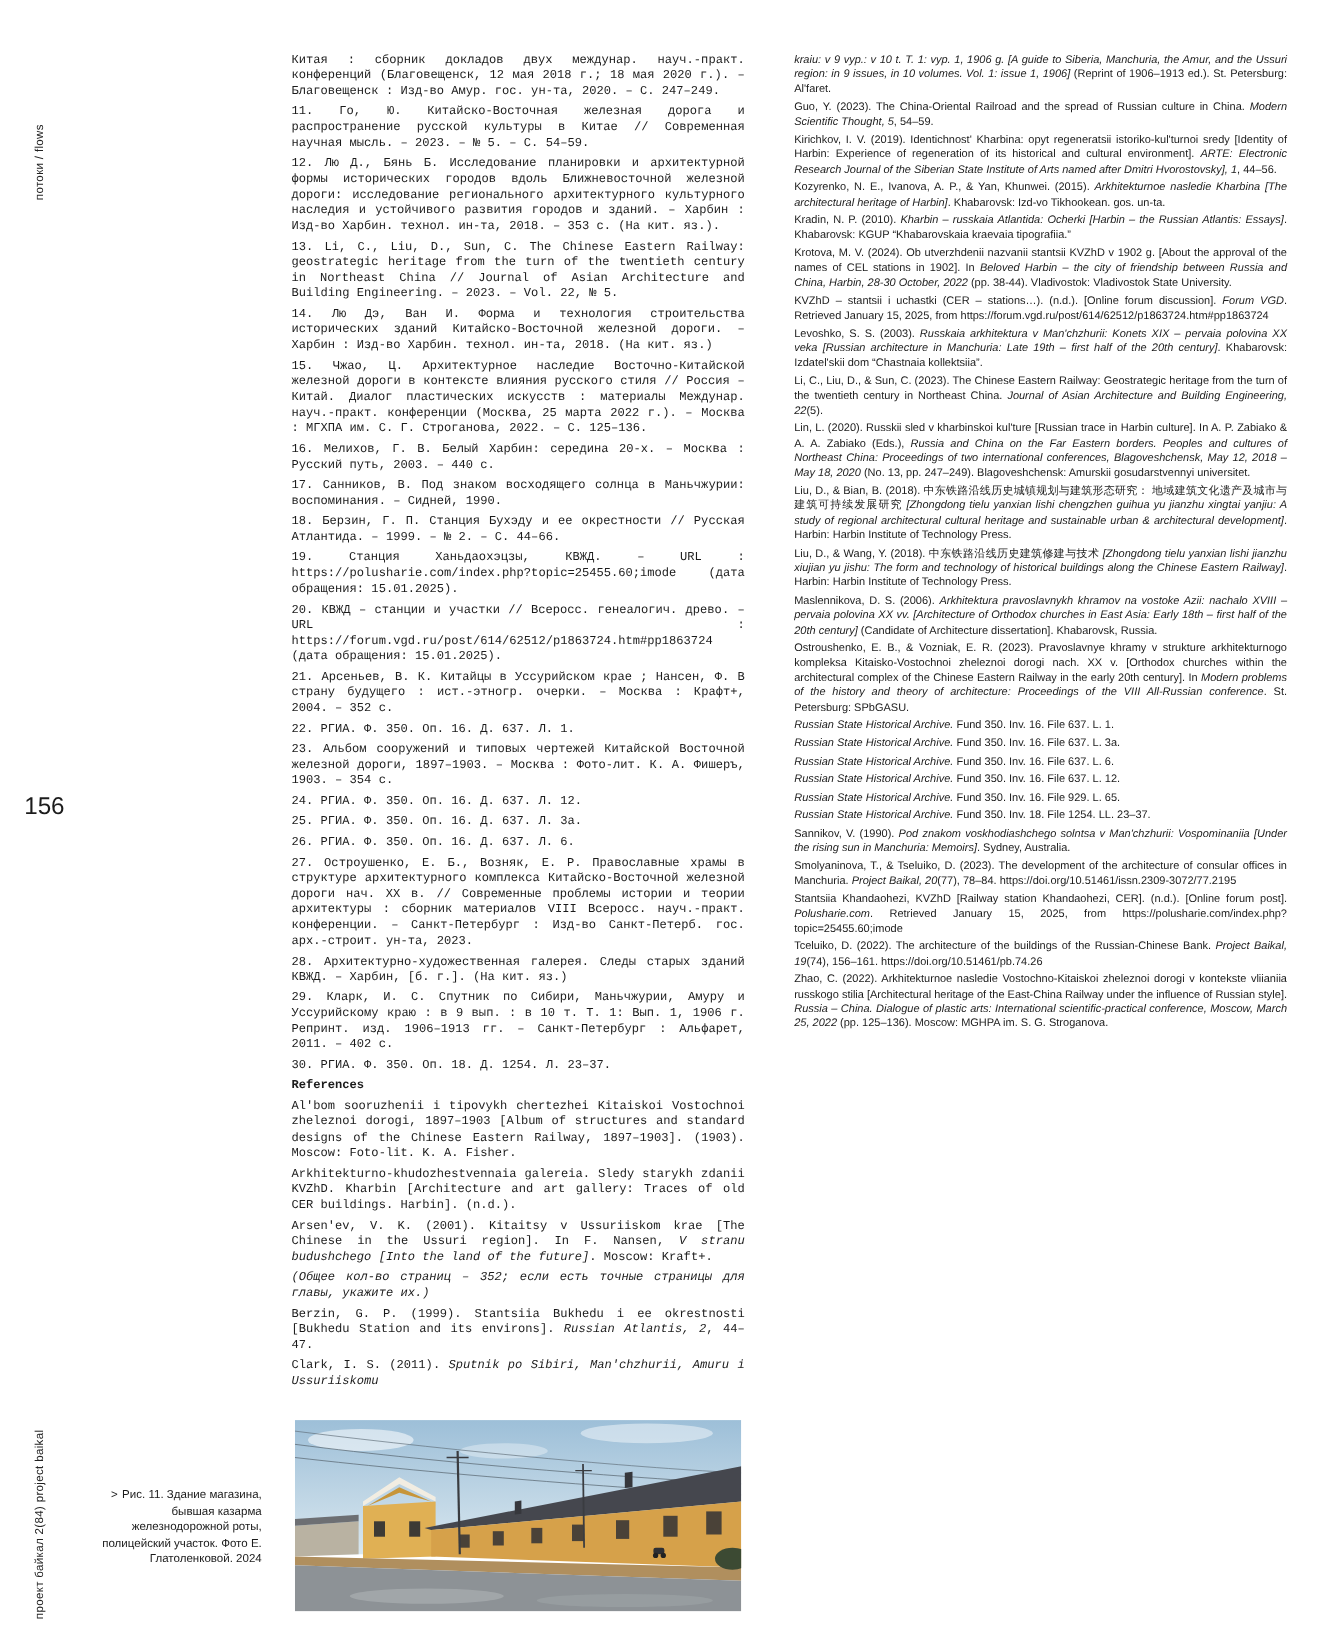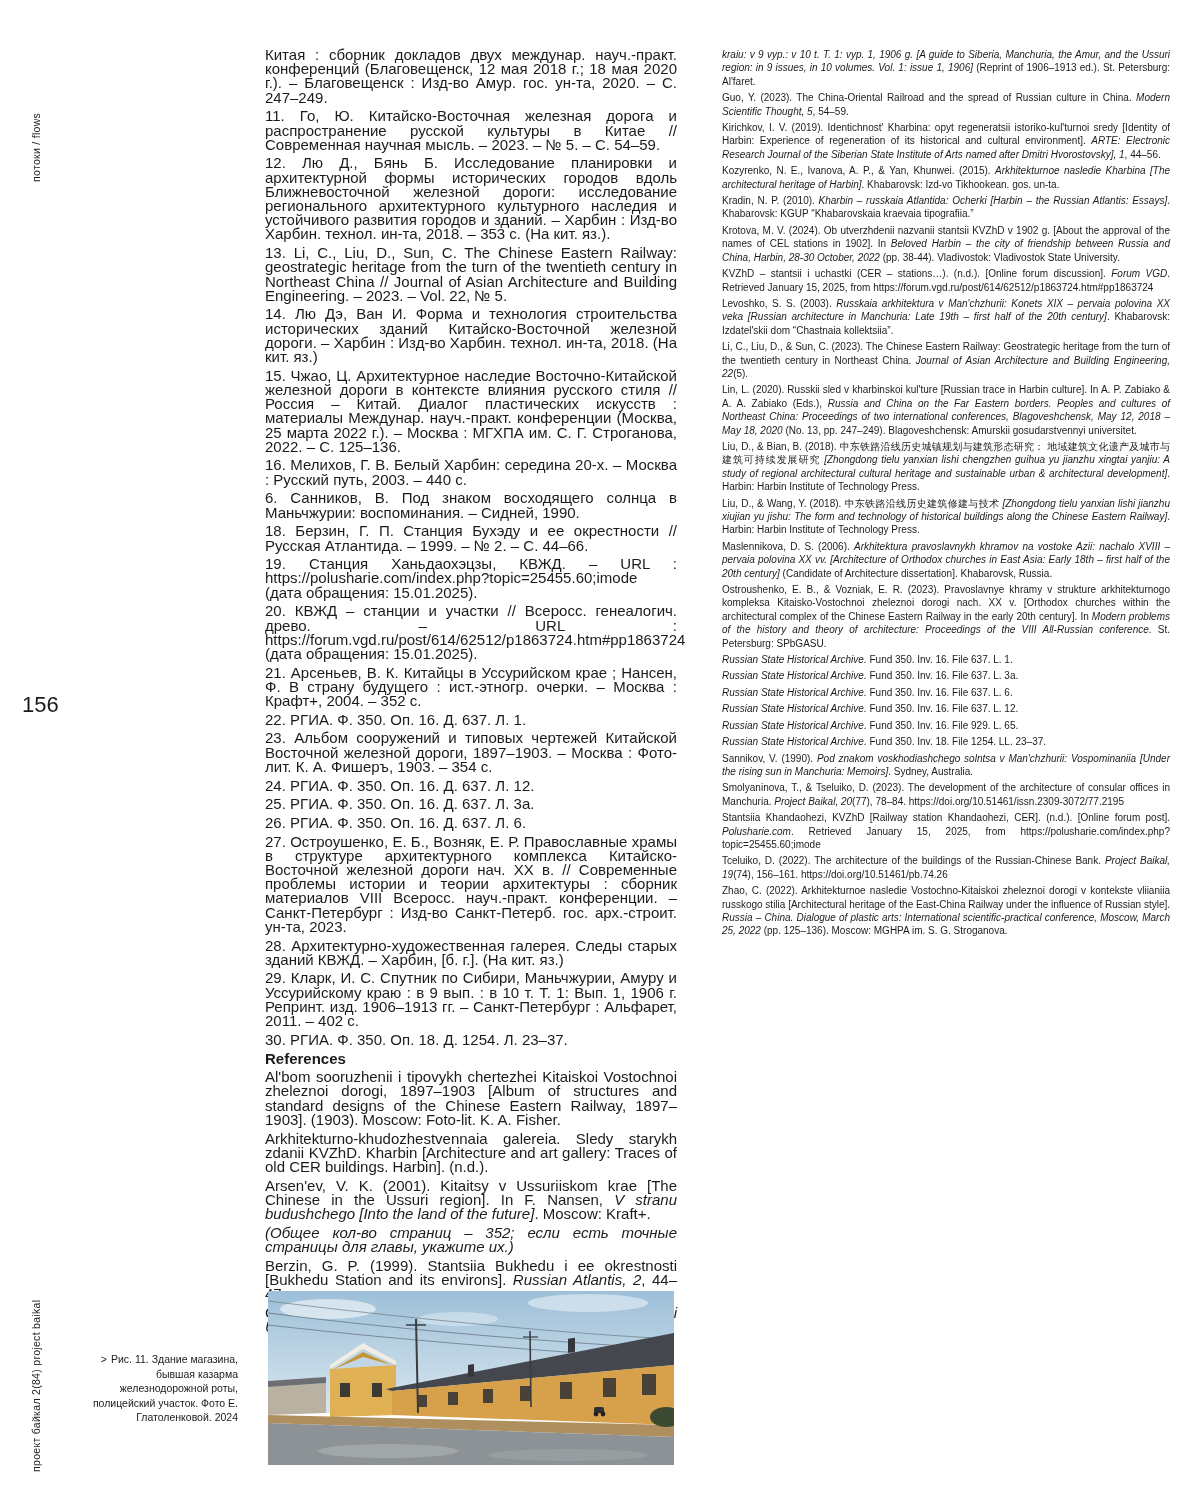--- a/index.html
+++ b/index.html
@@ -8,24 +8,24 @@
     position:relative; width:1200px; height:1492px; margin:0 auto;
     background:#ffffff; color:#1b1b1b; overflow:hidden;
     font-family:"Liberation Sans","DejaVu Sans",sans-serif;
   }
   .vertical {
     writing-mode:vertical-rl; transform:rotate(180deg);
     font-size:10.5px; letter-spacing:.3px; color:#222; white-space:nowrap;
   }
   .side-top   { position:absolute; left:30px; top:52px;  height:130px; }
   .side-bottom{ position:absolute; left:30px; top:1262px; height:210px; }
-  .page-num   { position:absolute; left:22px; top:692px; font-size:22px; color:#1b1b1b; }
+  .page-num   { position:absolute; left:22px; top:720px; font-size:22px; color:#1b1b1b; }
 
   .col { position:absolute; top:48px; text-align:justify; }
-  .col-left  { left:265px; width:412px; font-size:15px;   line-height:14.2px; }
+  .col-left  { left:265px; width:412px; font-size:11px;   line-height:14.2px;font-family:Liberation Mono, monospace; }
   .col-right { left:722px; width:448px; font-size:10px; line-height:13.4px; }
   .col p { margin:0 0 4.5px 0; }
   .col-right p { margin-bottom:3px; }
   .refs-heading { font-weight:bold; margin-top:2px; }
 
   .photo { position:absolute; left:268px; top:1291px; width:406px; height:174px; overflow:hidden; }
   .photo svg { display:block; width:100%; height:100%; }
 
   .caption { position:absolute; left:80px; top:1352px; width:158px; font-size:10.5px; line-height:14.5px; text-align:right; color:#1b1b1b; }
   .caption .marker { margin-right:4px; }
@@ -41,21 +41,21 @@
 
   <div class="col col-left">
     <div>
         <p><span>Китая : сборник докладов двух междунар. науч.-практ. конференций (Благовещенск, 12 мая 2018 г.; 18 мая 2020 г.). – Благовещенск : Изд-во Амур. гос. ун-та, 2020. – С. 247–249.</span></p>
         <p><span>11. Го, Ю. Китайско-Восточная железная дорога и распространение русской культуры в Китае // Современная научная мысль. – 2023. – № 5. – С. 54–59.</span></p>
         <p><span>12. Лю Д., Бянь Б. Исследование планировки и архитектурной формы исторических городов вдоль Ближневосточной железной дороги: исследование регионального архитектурного культурного наследия и устойчивого развития городов и зданий. – Харбин : Изд-во Харбин. технол. ин-та, 2018. – 353 с. (На кит. яз.).</span></p>
         <p><span>13. Li, C., Liu, D., Sun, C. The Chinese Eastern Railway: geostrategic heritage from the turn of the twentieth century in Northeast China // Journal of Asian Architecture and Building Engineering. – 2023. – Vol. 22, № 5.</span></p>
         <p><span>14. Лю Дэ, Ван И. Форма и технология строительства исторических зданий Китайско-Восточной железной дороги. – Харбин : Изд-во Харбин. технол. ин-та, 2018. (На кит. яз.)</span></p>
         <p><span>15. Чжао, Ц. Архитектурное наследие Восточно-Китайской железной дороги в контексте влияния русского стиля // Россия – Китай. Диалог пластических искусств : материалы Междунар. науч.-практ. конференции (Москва, 25 марта 2022 г.). – Москва : МГХПА им. С. Г. Строганова, 2022. – С. 125–136.</span></p>
         <p><span>16. Мелихов, Г. В. Белый Харбин: середина 20-х. – Москва : Русский путь, 2003. – 440 с.</span></p>
-        <p><span>6. Санников, В. Под знаком восходящего солнца в Маньчжурии: воспоминания. – Сидней, 1990.</span></p>
+        <p><span>17. Санников, В. Под знаком восходящего солнца в Маньчжурии: воспоминания. – Сидней, 1990.</span></p>
         <p><span>18. Берзин, Г. П. Станция Бухэду и ее окрестности // Русская Атлантида. – 1999. – № 2. – С. 44–66.</span></p>
         <p><span>19. Станция Ханьдаохэцзы, КВЖД. – URL : https://polusharie.com/index.php?topic=25455.60;imode (дата обращения: 15.01.2025).</span></p>
         <p><span>20. КВЖД – станции и участки // Всеросс. генеалогич. древо. – URL : https://forum.vgd.ru/post/614/62512/p1863724.htm#pp1863724 (дата обращения: 15.01.2025).</span></p>
         <p><span>21. Арсеньев, В. К. Китайцы в Уссурийском крае ; Нансен, Ф. В страну будущего : ист.-этногр. очерки. – Москва : Крафт+, 2004. – 352 с.</span></p>
         <p><span>22. РГИА. Ф. 350. Оп. 16. Д. 637. Л. 1.</span></p>
         <p><span>23. Альбом сооружений и типовых чертежей Китайской Восточной железной дороги, 1897–1903. – Москва : Фото-лит. К. А. Фишеръ, 1903. – 354 с.</span></p>
         <p><span>24. РГИА. Ф. 350. Оп. 16. Д. 637. Л. 12.</span></p>
         <p><span>25. РГИА. Ф. 350. Оп. 16. Д. 637. Л. 3а.</span></p>
         <p><span>26. РГИА. Ф. 350. Оп. 16. Д. 637. Л. 6.</span></p>
         <p><span>27. Остроушенко, Е. Б., Возняк, Е. Р. Православные храмы в структуре архитектурного комплекса Китайско-Восточной железной дороги нач. XX в. // Современные проблемы истории и теории архитектуры : сборник материалов VIII Всеросс. науч.-практ. конференции. – Санкт-Петербург : Изд-во Санкт-Петерб. гос. арх.-строит. ун-та, 2023.</span></p>

